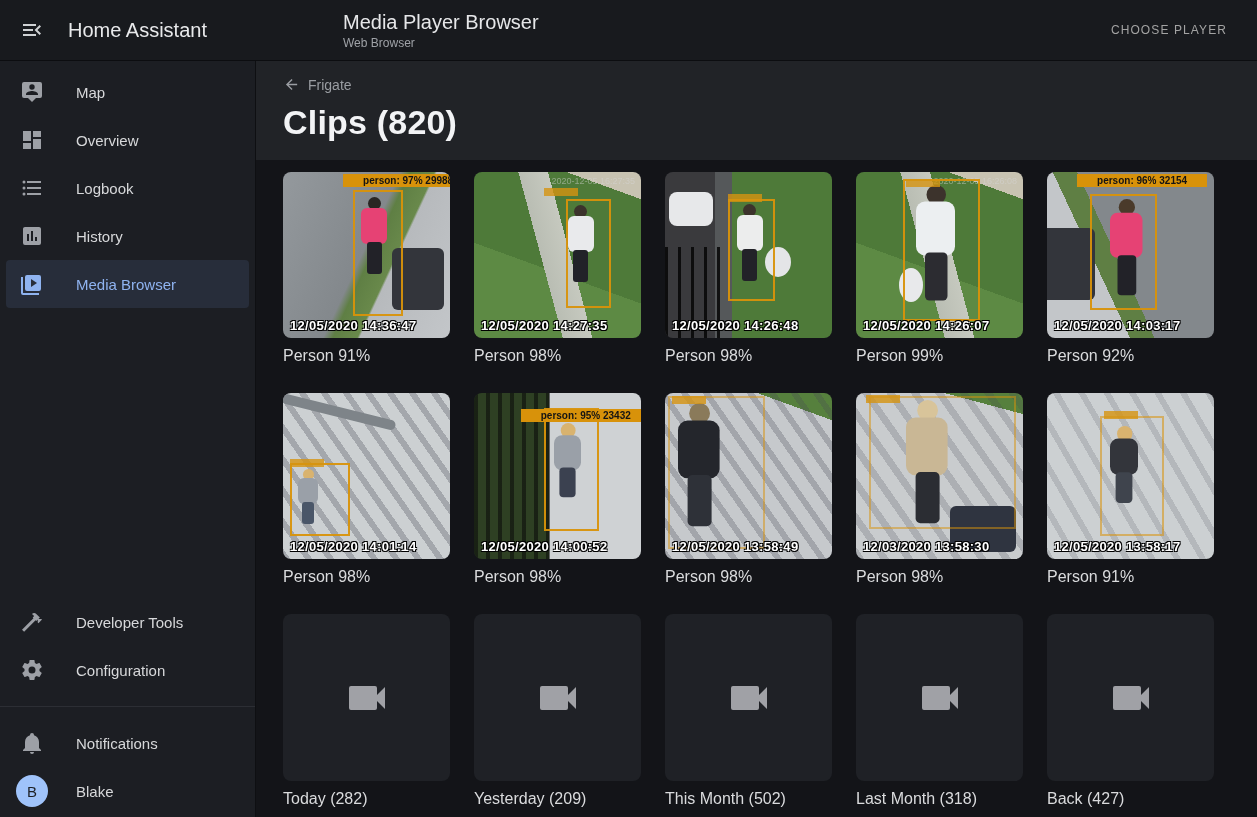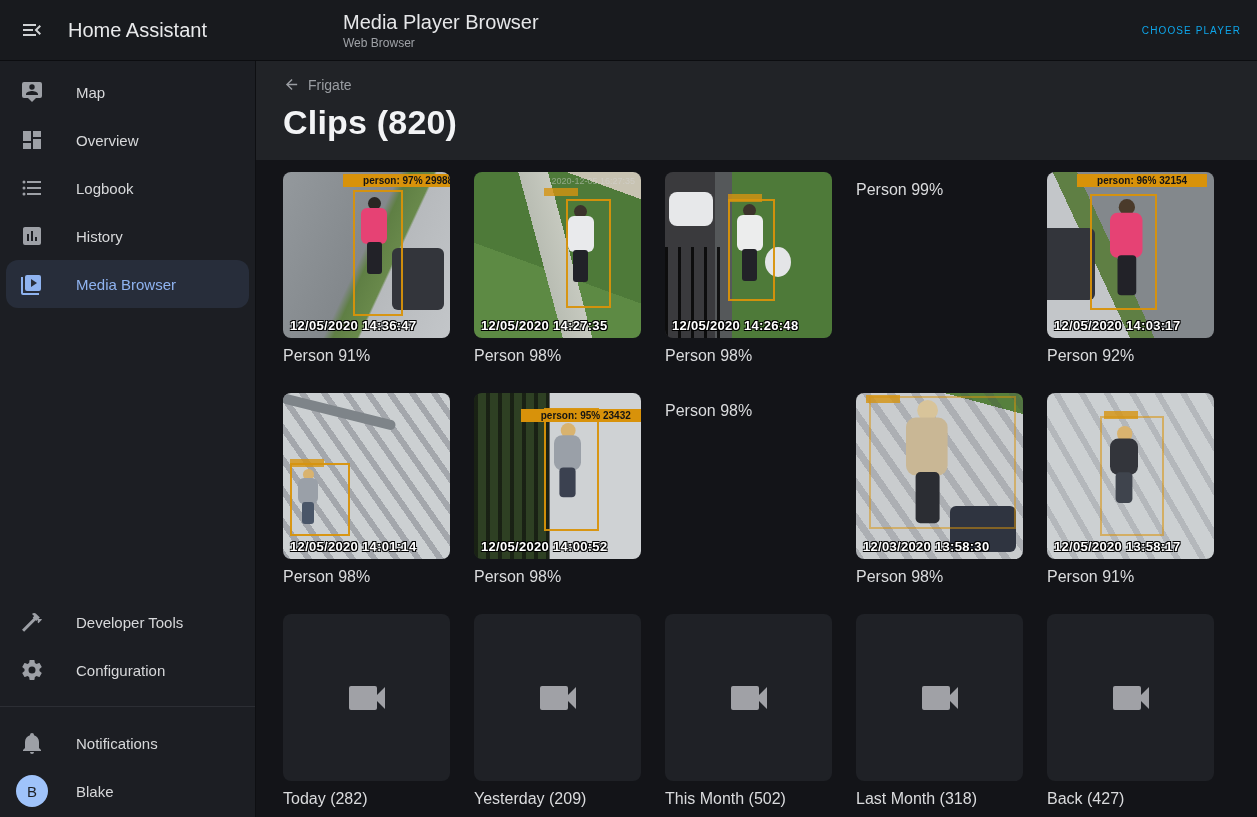--- a/index.html
+++ b/index.html
@@ -9,33 +9,33 @@
   
   .topbar { position:absolute; top:0; left:0; width:1257px; height:61px;
     background:#181a1e; display:flex; align-items:center; z-index:5;
     border-bottom:1px solid #0c0d10; }
   .topbar-left { width:256px; display:flex; align-items:center; padding-left:20px; flex:none; }
   .menu-btn { width:24px; height:24px; color:#cfd1d4; cursor:pointer; }
   .app-title { margin-left:24px; font-size:20px; color:#e8e9eb; white-space:nowrap; }
   .page-heading { margin-left:87px; }
   .page-title { font-size:20px; color:#e6e7e9; line-height:24px; }
   .page-subtitle { font-size:12px; color:#9fa2a7; margin-top:2px; }
-  .choose-player { margin-left:auto; margin-right:8px; background:none; border:none;
-    color:#0ea5e9; font-size:10px; font-weight:500; letter-spacing:1.1px;
+  .choose-player { margin-left:auto; margin-right:22px; background:none; border:none;
+    color:#a3a3a3; font-size:12px; font-weight:500; letter-spacing:1.1px;
     font-family:"Liberation Sans",sans-serif; cursor:pointer; padding:8px 8px; }
 
   
   .sidebar { position:absolute; top:61px; left:0; bottom:0; width:256px;
     background:#1c1e23; border-right:1px solid #0e0f12; display:flex;
     flex-direction:column; padding-top:7px; }
   .side-item { height:48px; display:flex; align-items:center; padding-left:20px;
     cursor:pointer; color:#d7d8da; flex:none; }
   .side-item .icn { width:24px; height:24px; color:#9da0a6; flex:none; }
   .side-item .lbl { margin-left:32px; font-size:15px; }
-  .side-item.sel { background:#272d3a; border-radius:12px; margin:0 6px; padding-left:14px; }
+  .side-item.sel { background:#272d3a; border-radius:4px; margin:0 6px; padding-left:14px; }
   .side-item.sel .icn, .side-item.sel .lbl { color:#8fb3f0; }
   .side-spacer { flex:1 1 auto; }
   .side-divider { border-top:1px solid #2c2e34; margin:12px 0; }
   .avatar { width:32px; height:32px; border-radius:50%; background:#9fc3fa; color:#1d2025;
     font-size:15px; font-weight:500; display:flex; align-items:center; justify-content:center;
     margin-left:-4px; flex:none; }
   .profile-row .lbl { margin-left:28px; }
   .profile-row { margin-bottom:2px; }
 
   
@@ -227,20 +227,32 @@
         </div>
         <div class="blob" style="left:60%;top:45%;width:26px;height:30px;background:#e4e5e7;border-radius:50%;"></div>
         <div class="detect-box" style="left:38%;top:16%;width:28%;height:62%;"></div>
         <div class="minichip" style="left:38%;top:13%;"></div>
         <div class="ts">12/05/2020 14:26:48</div>
       </div>
       <div class="caption">Person 98%</div>
     </div>
 
     <div class="card">
+      <div class="thumb s1">
+        <div class="osd">2020-12-05 16:26:08</div>
+        <div class="person" style="left:36%;top:8%;transform:scale(1.5);transform-origin:top left;">
+          <div class="head" style="background:#3c332c;"></div>
+            <div class="torso" style="background:#eceff1;"></div>
+            <div class="legs" style="background:#2c2c31;"></div>
+        </div>
+        <div class="blob" style="left:26%;top:58%;width:24px;height:34px;background:#e8e9eb;border-radius:50%;"></div>
+        <div class="detect-box" style="left:28%;top:4%;width:46%;height:86%;"></div>
+        <div class="minichip" style="left:30%;top:4%;"></div>
+        <div class="ts">12/05/2020 14:26:07</div>
+      </div>
       <div class="caption">Person 99%</div>
     </div>
 
     <div class="card">
       <div class="thumb s4">
         <div class="blob" style="left:-6px;top:34%;width:54px;height:72px;background:#33353b;"></div>
         <div class="person" style="left:38%;top:16%;transform:scale(1.25);transform-origin:top left;">
           <div class="head" style="background:#4a3a2a;"></div>
             <div class="torso" style="background:#e64274;"></div>
             <div class="legs" style="background:#222228;"></div>
@@ -276,20 +288,30 @@
             <div class="legs" style="background:#3b4150;"></div>
         </div>
         <div class="detect-box" style="left:42%;top:9%;width:33%;height:74%;"></div>
         <div class="chip" style="left:28%;top:16px;">person: 95% 23432</div>
         <div class="ts">12/05/2020 14:00:52</div>
       </div>
       <div class="caption">Person 98%</div>
     </div>
 
     <div class="card">
+      <div class="thumb s7">
+        <div class="person" style="left:8%;top:6%;transform:scale(1.6);transform-origin:top left;">
+          <div class="head" style="background:#8a7a5a;"></div>
+            <div class="torso" style="background:#24262c;"></div>
+            <div class="legs" style="background:#2e3138;"></div>
+        </div>
+        <div class="detect-box" style="left:2%;top:2%;width:58%;height:92%;border-color:rgba(216,146,10,.5);"></div>
+        <div class="minichip" style="left:4%;top:3px;"></div>
+        <div class="ts">12/05/2020 13:58:49</div>
+      </div>
       <div class="caption">Person 98%</div>
     </div>
 
     <div class="card">
       <div class="thumb s8">
         <div class="blob" style="right:4%;bottom:4%;width:66px;height:46px;background:#2f3440;"></div>
         <div class="person" style="left:30%;top:4%;transform:scale(1.6);transform-origin:top left;">
           <div class="head" style="background:#d8c49a;"></div>
             <div class="torso" style="background:#c9b795;"></div>
             <div class="legs" style="background:#2b2d33;"></div>

